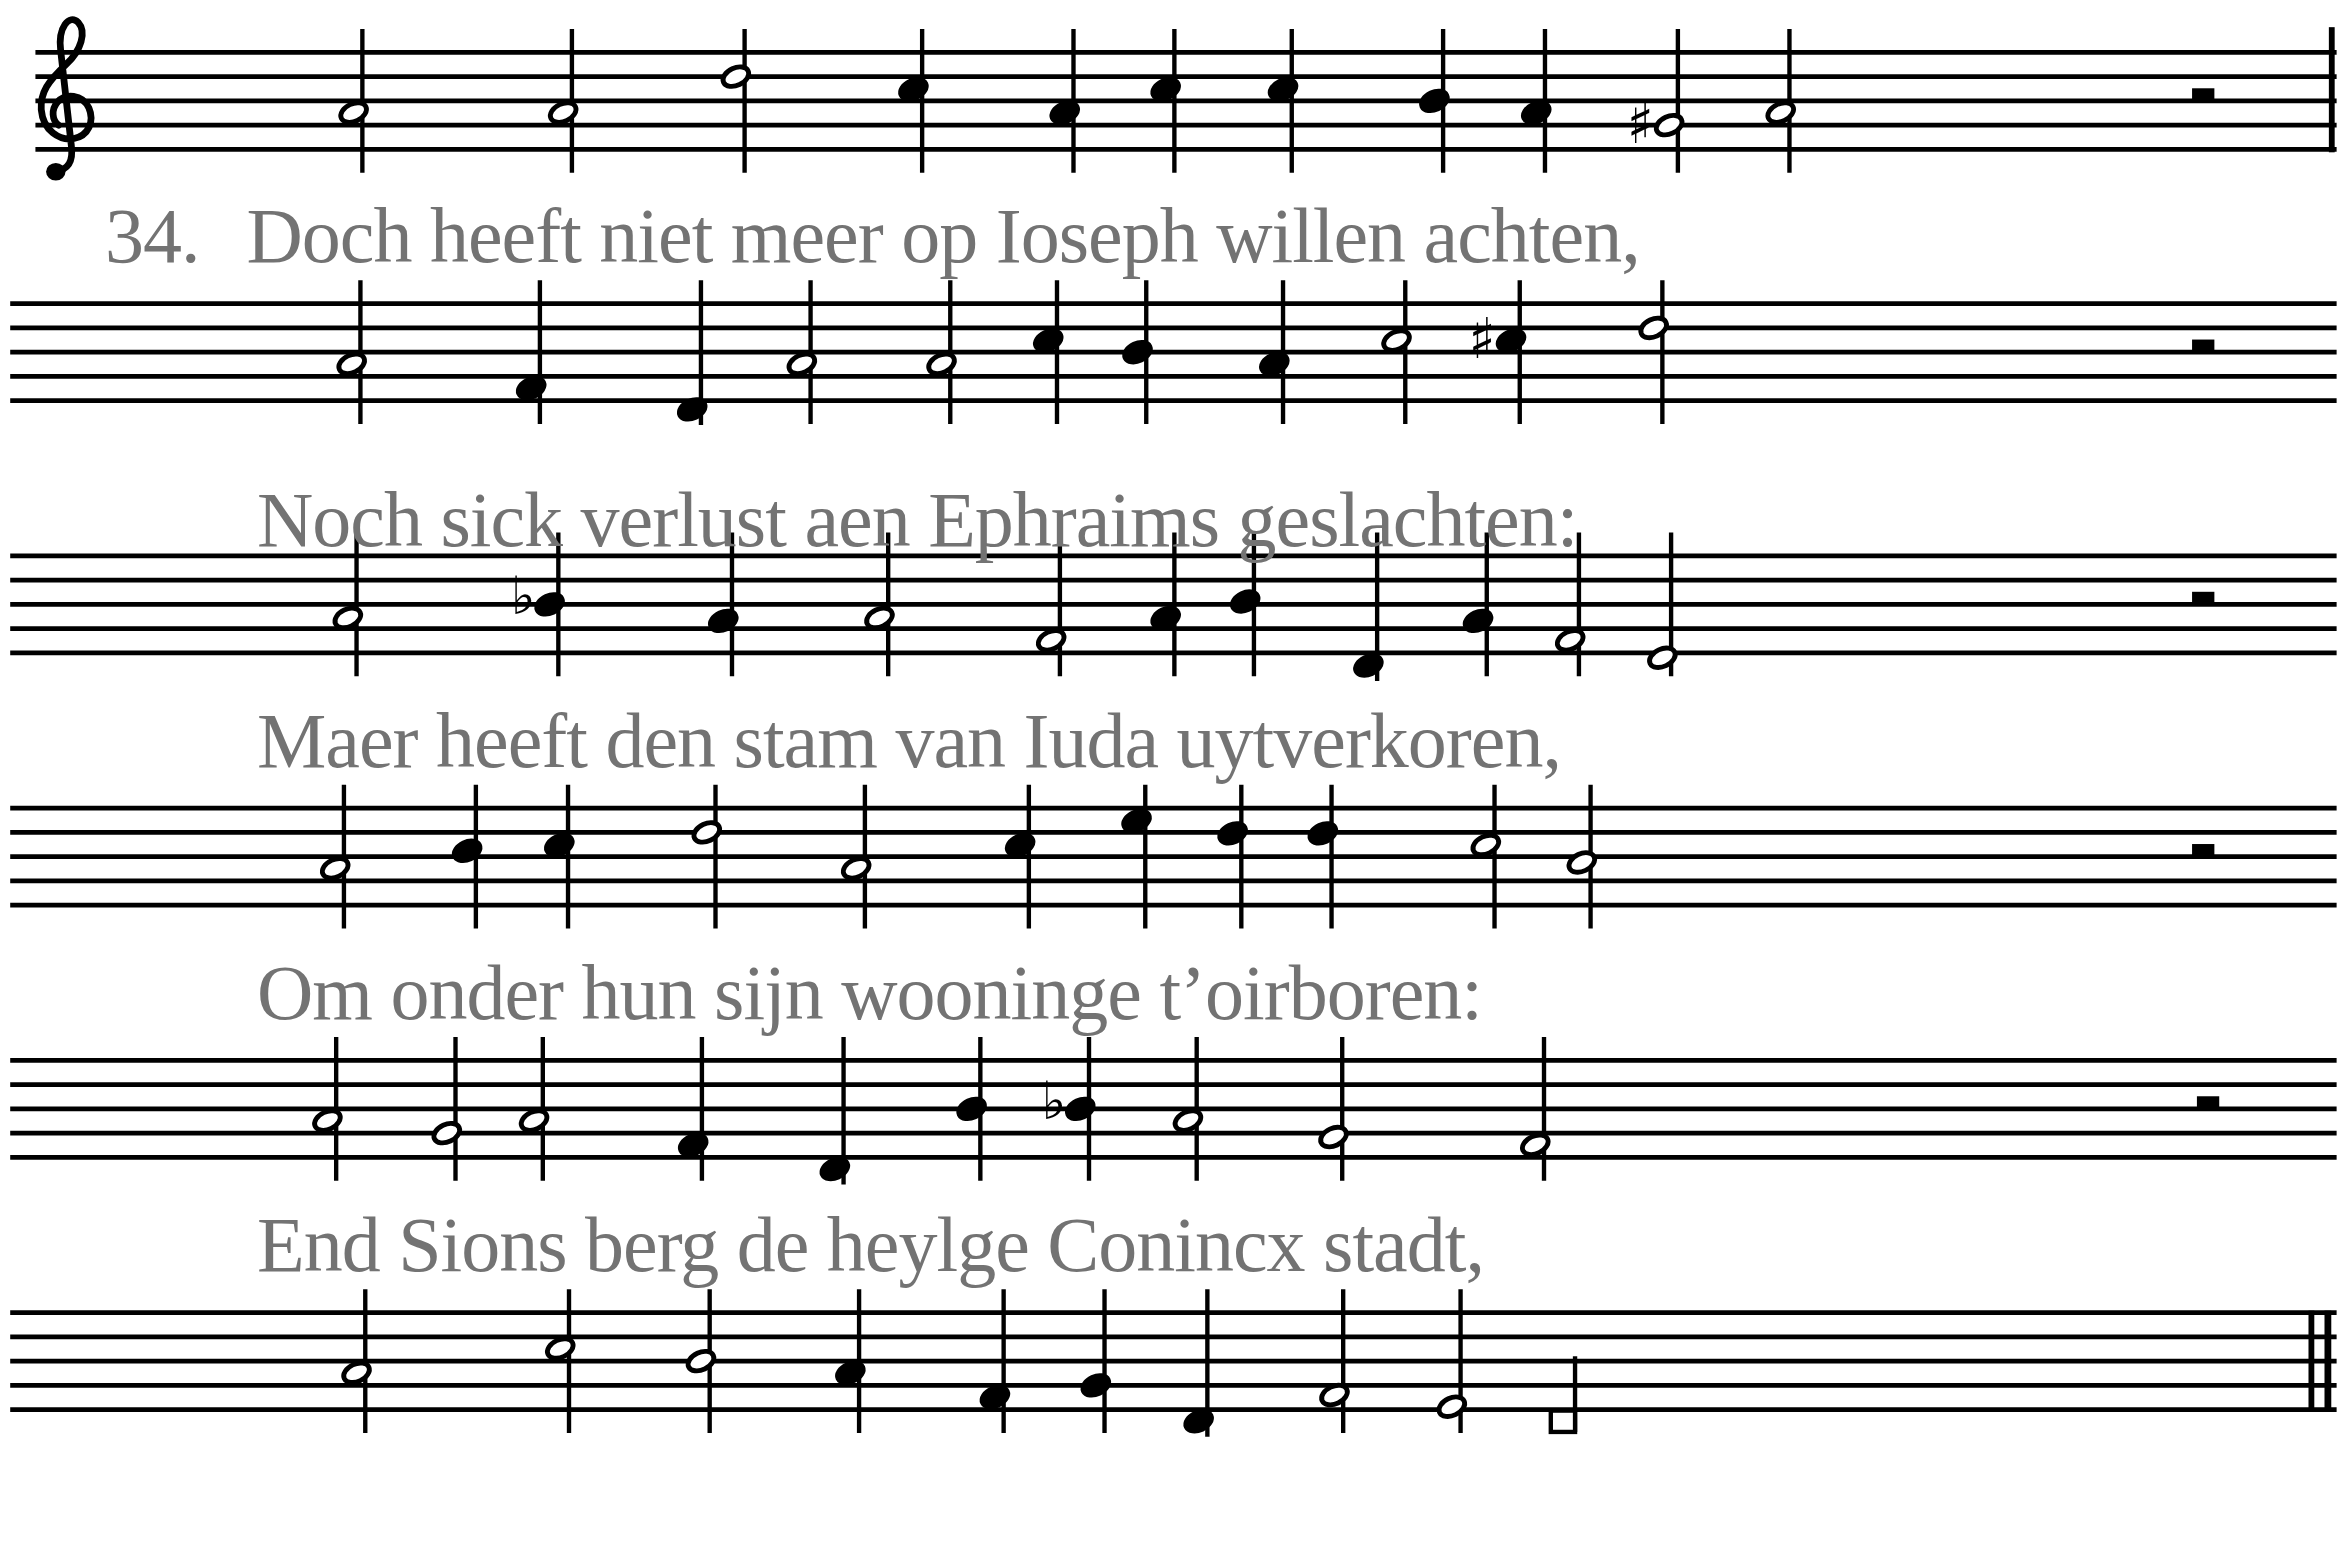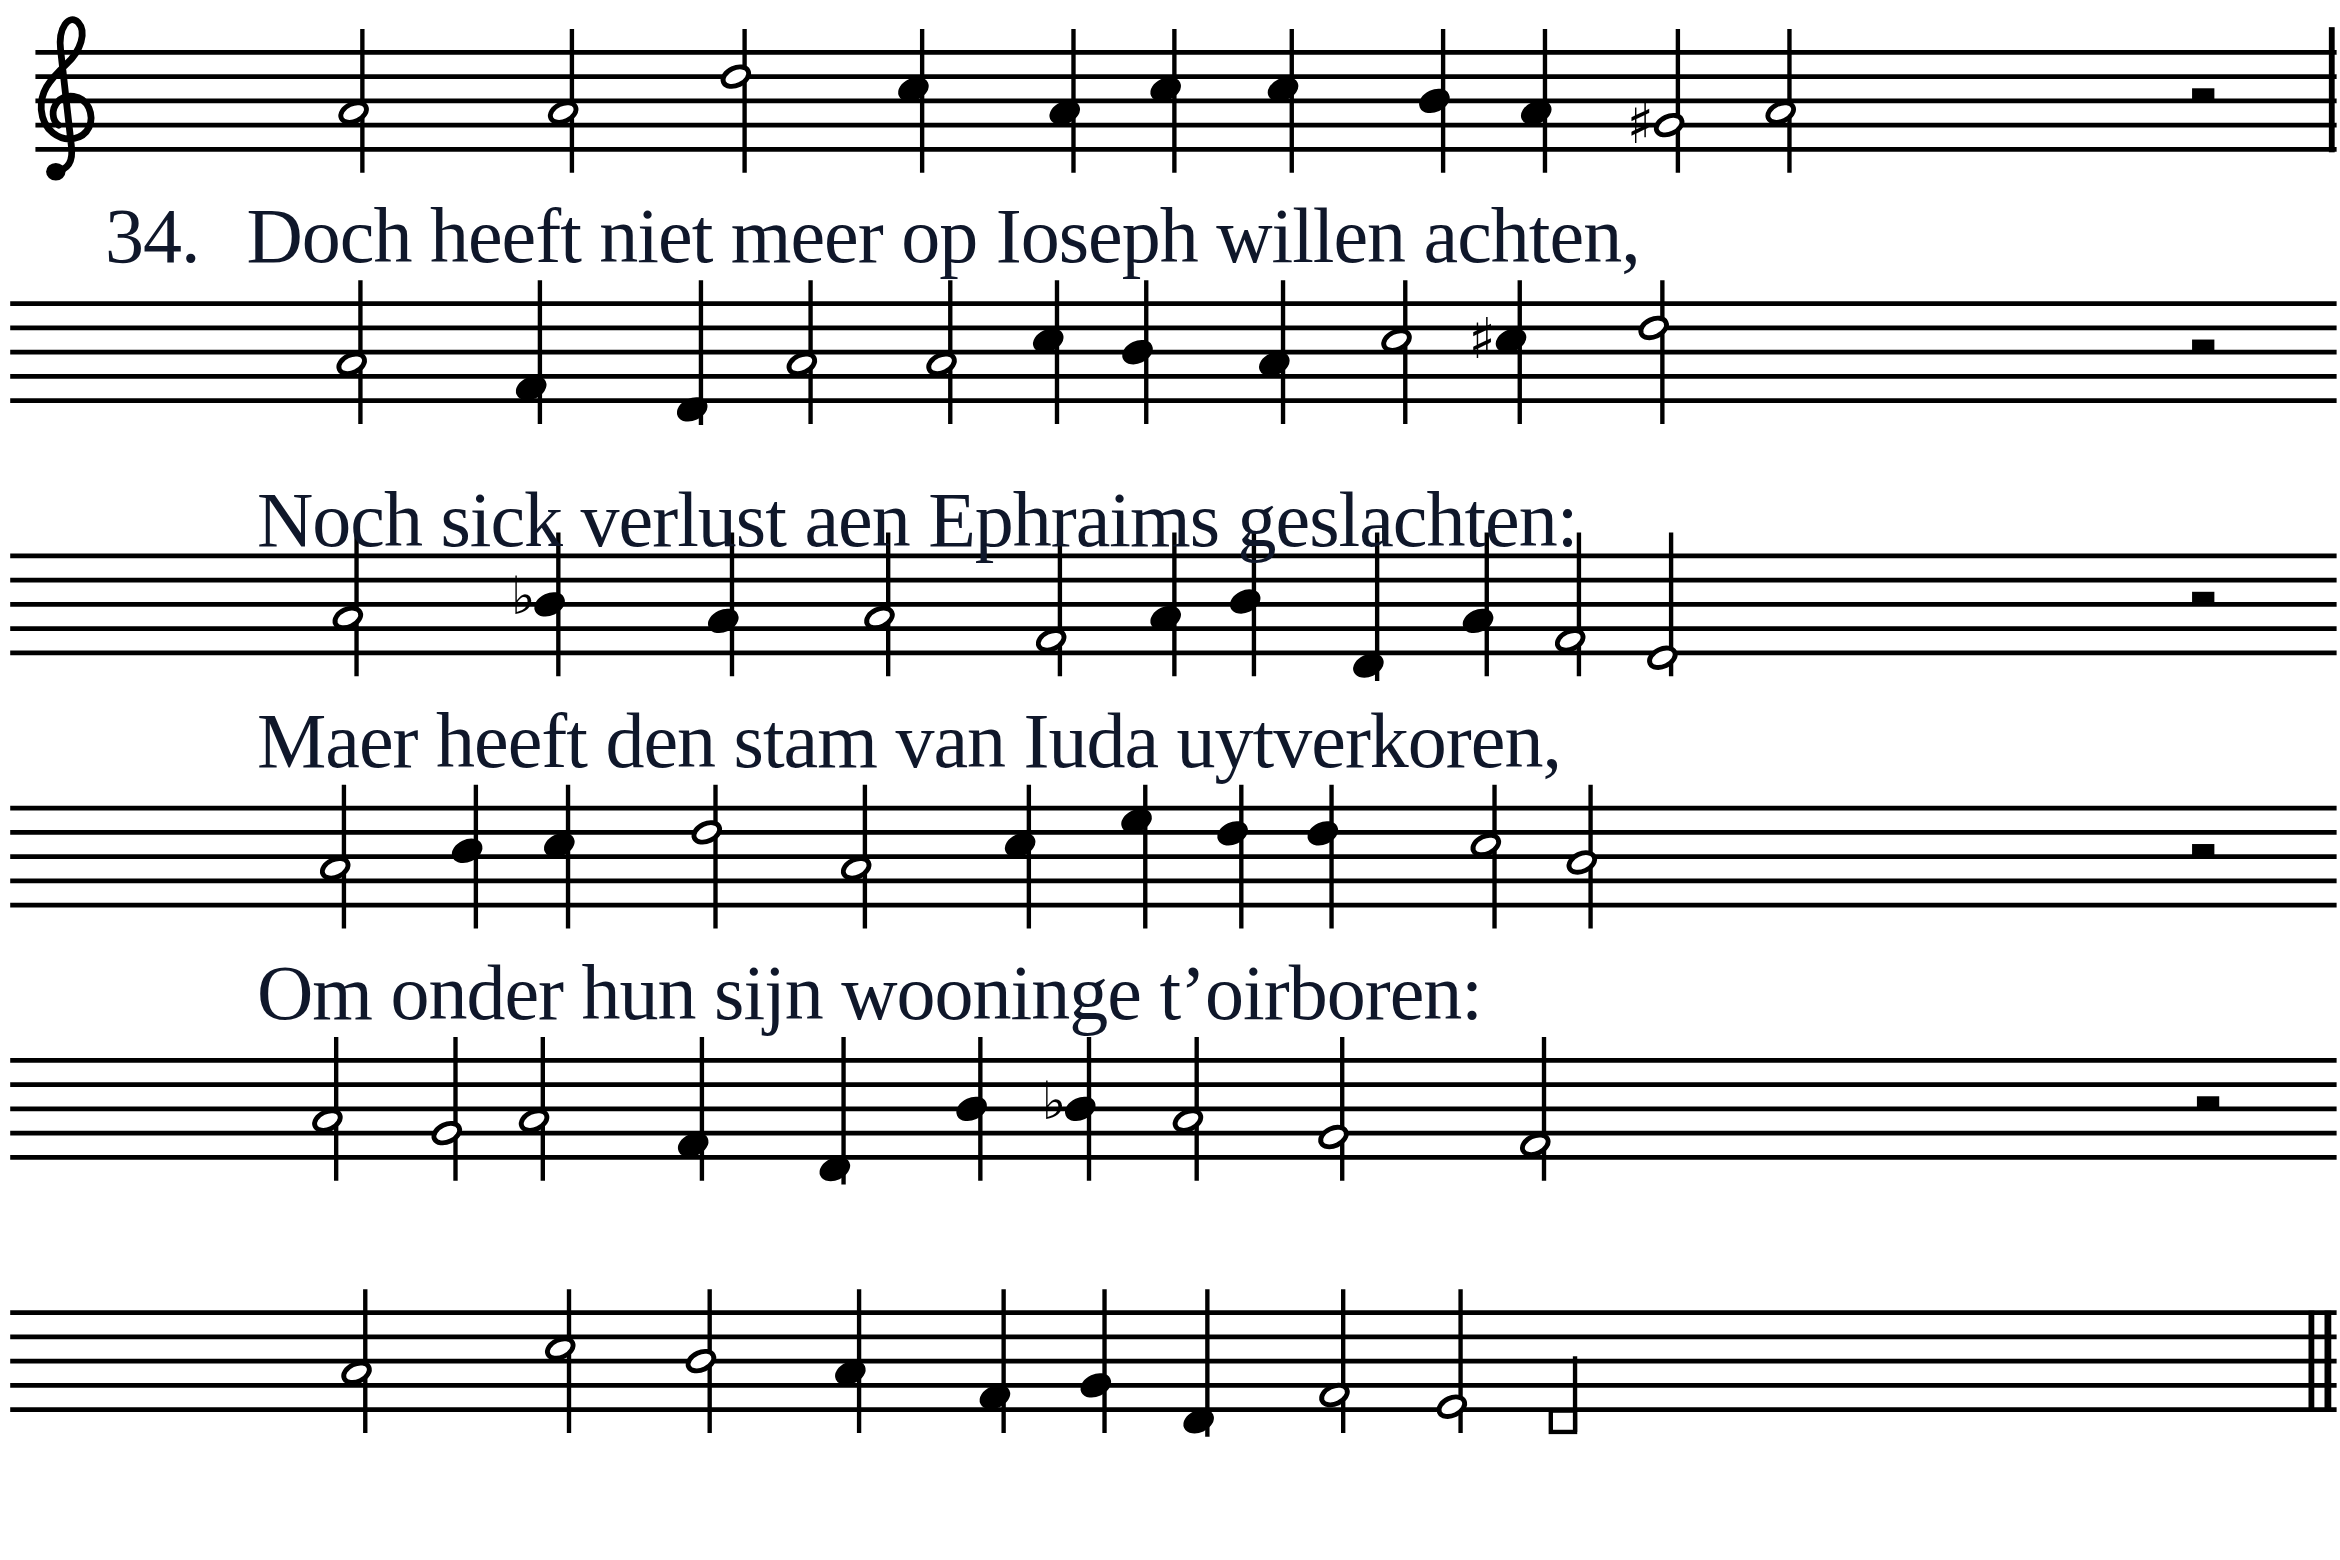--- a/index.html
+++ b/index.html
@@ -1,20 +1,20 @@
 <!DOCTYPE html>
 <html><head>
 <meta charset="utf-8">
 <style>
   html,body{margin:0;padding:0;background:#fff;}
   #page{position:relative;width:2341px;height:1560px;background:#fff;overflow:hidden;
         font-family:"Liberation Serif",serif;}
   #score{position:absolute;left:0;top:0;}
   .lyric{position:absolute;left:257px;font-size:78px;line-height:1;letter-spacing:-1px;
-         color:#0f172a;white-space:nowrap;font-family:"Liberation Serif",serif;}
+         color:#737373;white-space:nowrap;font-family:"Liberation Serif",serif;}
   #lyric-0{left:105px;top:197px;}
   #lyric-1{top:449px;margin-top:32px;}
   #lyric-2{top:702px;}
   #lyric-3{top:954px;font-family:Liberation Serif, serif;}
   #lyric-4{top:1206px;}
   #lyric-5{top:1458px;}
   .verse-num{margin-right:47px;}
 </style>
 </head>
 <body>
@@ -202,14 +202,17 @@
   </div>
   <div class="lyric" id="lyric-1">
     <span>Noch sick verlust aen Ephraims geslachten:</span>
   </div>
   <div class="lyric" id="lyric-2">
     <span>Maer heeft den stam van Iuda uytverkoren,</span>
   </div>
   <div class="lyric" id="lyric-3">
     <span>Om onder hun sijn wooninge t’oirboren:</span>
   </div>
+  <div class="lyric" id="lyric-4">
+    <span>End Sions berg de heylge Conincx stadt,</span>
+  </div>
 </div>
 
 
 </body></html>

